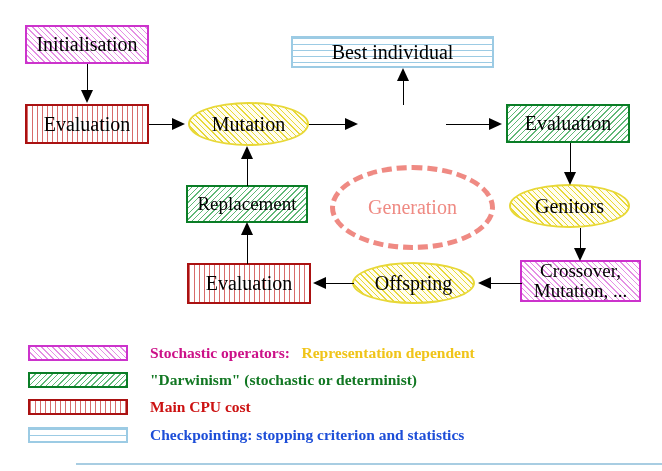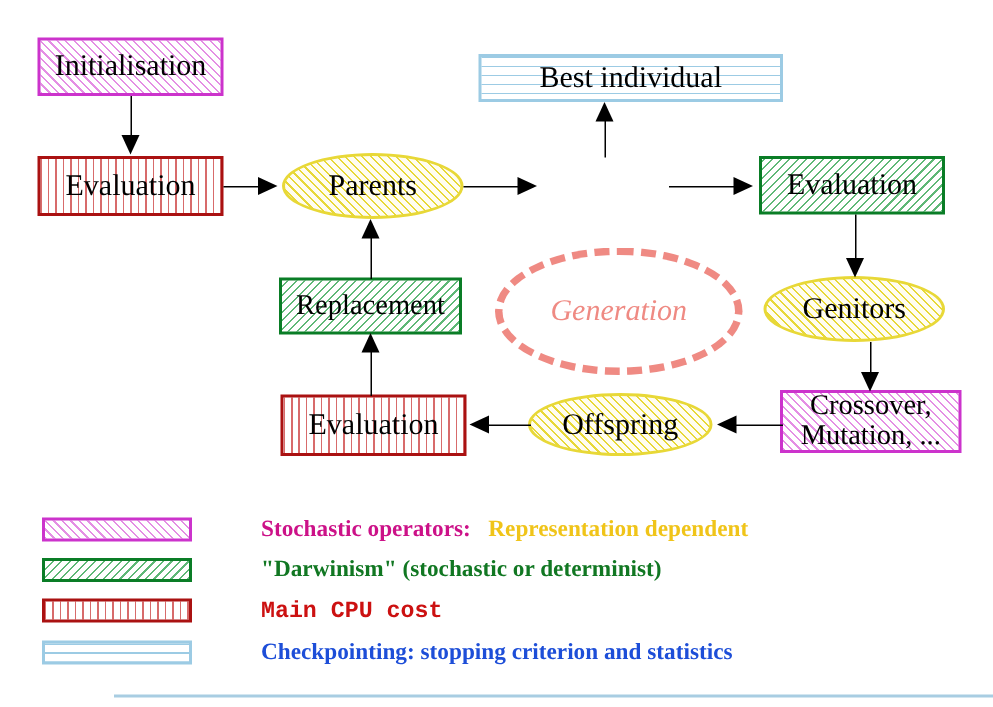--- a/index.html
+++ b/index.html
@@ -123,38 +123,37 @@
     left: 0;
     top: 340px;
     width: 662px;
   }
   .legend-row {
     position: absolute;
     left: 28px;
     height: 18px;
     display: flex;
     align-items: center;
-    gap: 24px;
   }
   .legend-swatch {
     width: 100px;
     height: 16px;
     box-sizing: border-box;
     flex: 0 0 auto;
   }
   .legend-text {
     margin-left: 22px;
     font-size: 15.5px;
     font-weight: bold;
     white-space: nowrap;
   }
   .legend-text .accent { color: #f0c419; }
   .t-magenta { color: #cc1188; }
   .t-green   { color: #117722; }
-  .t-red     { color: #cc1111; font-family: Liberation Mono, monospace; }
+  .t-red     { color: #cc1111; }
   .t-blue    { color: #1d4ed8; }
 
   .hr-top {
     position: absolute;
     left: 76px;
     top: 463px;
     width: 586px;
     height: 2px;
     background: #a8cde2;
   }
@@ -170,24 +169,24 @@
 
   <div class="node fill-magenta s-big" style="left:25px; top:25px; width:124px; height:39px;">
     <span class="label">Initialisation</span>
   </div>
 
   <div class="node fill-red s-big" style="left:25px; top:104px; width:124px; height:40px;">
     <span class="label">Evaluation</span>
   </div>
 
   <div class="node fill-yellow-ellipse s-big" style="left:188px; top:102px; width:121px; height:44px;">
-    <span class="label">Parents</span>
-  </div>
-
-  <div class="node fill-blue s-big" style="left:291px; top:36px; width:203px; height:32px;margin-left:28px;">
+    <span class="label">Mutation</span>
+  </div>
+
+  <div class="node fill-blue s-big" style="left:291px; top:36px; width:203px; height:32px;">
     <span class="label">Best individual</span>
   </div>
 
 
   <div class="node fill-green s-big" style="left:506px; top:104px; width:124px; height:39px;">
     <span class="label">Evaluation</span>
   </div>
 
   <div class="node fill-yellow-ellipse s-big" style="left:509px; top:184px; width:121px; height:44px;">
     <span class="label">Genitors</span>
@@ -203,21 +202,21 @@
   </div>
 
   <div class="node fill-red s-big" style="left:187px; top:263px; width:124px; height:41px;">
     <span class="label">Evaluation</span>
   </div>
 
   <div class="node fill-green s-small" style="left:186px; top:185px; width:122px; height:38px;">
     <span class="label">Replacement</span>
   </div>
 
-  <div class="node fill-dashed-ellipse s-big" style="left:330px; top:165px; width:165px; height:85px;font-style:italic;">
+  <div class="node fill-dashed-ellipse s-big" style="left:330px; top:165px; width:165px; height:85px;">
     <span class="label">Generation</span>
   </div>
 
   <div class="edge edge-v" style="left:87px; top:64px; height:28px;"></div>
   <div class="arrow arrow-down" style="left:81px; top:90px;"></div>
 
   <div class="edge edge-h" style="left:149px; top:124px; width:26px;"></div>
   <div class="arrow arrow-right" style="left:172px; top:118px;"></div>
 
   <div class="edge edge-h" style="left:309px; top:124px; width:40px;"></div>

